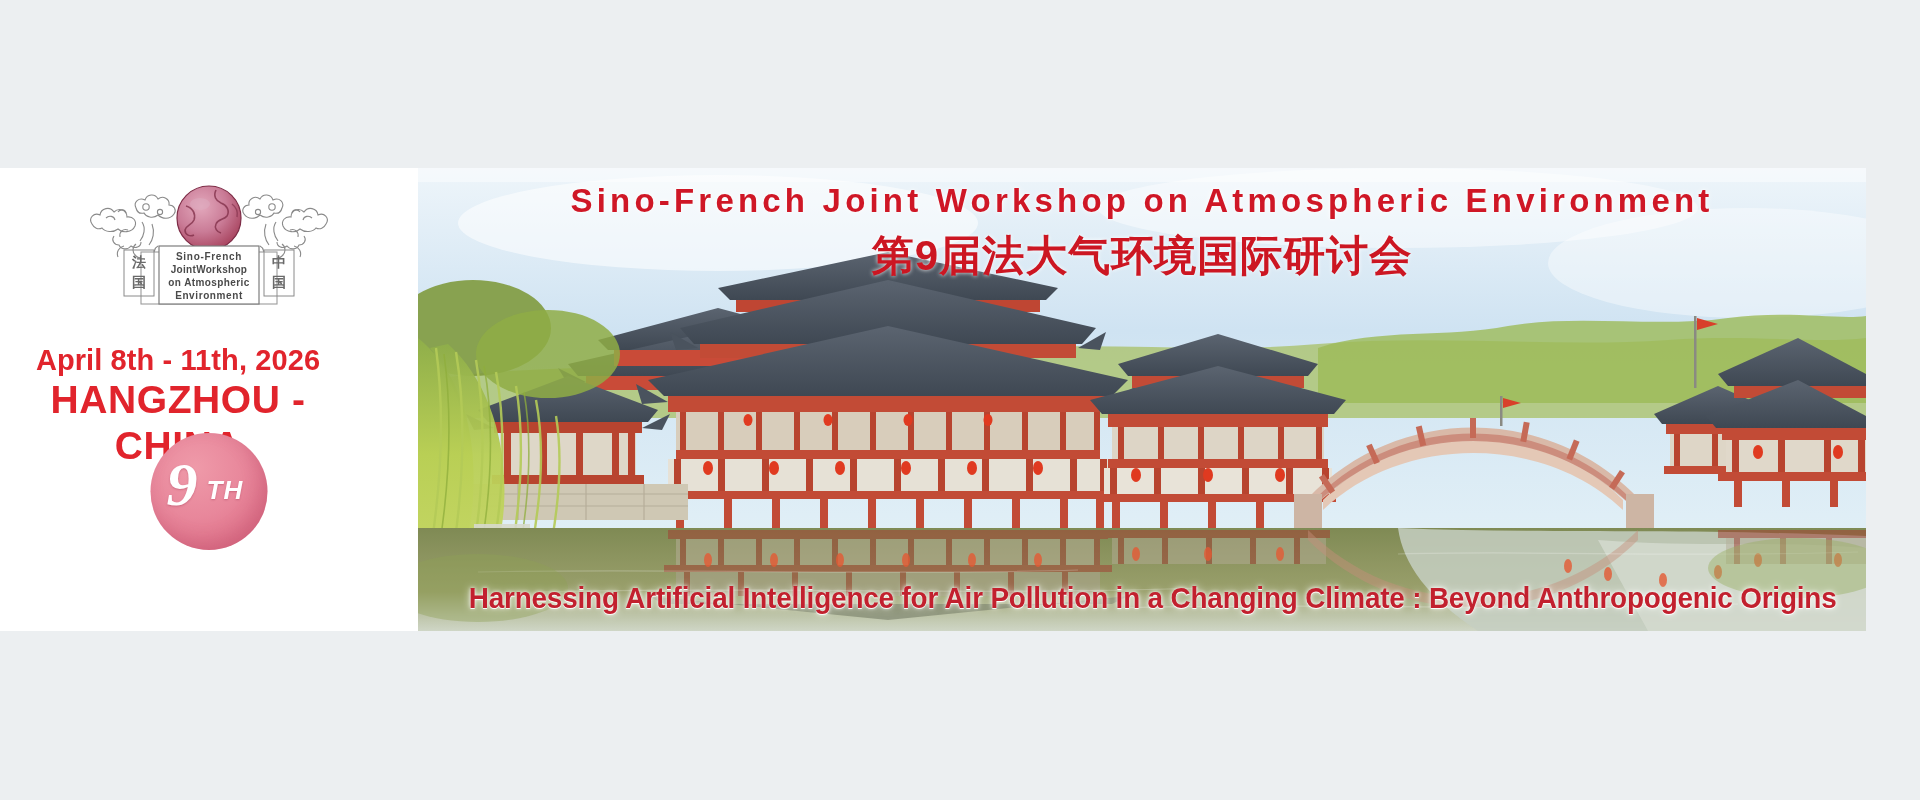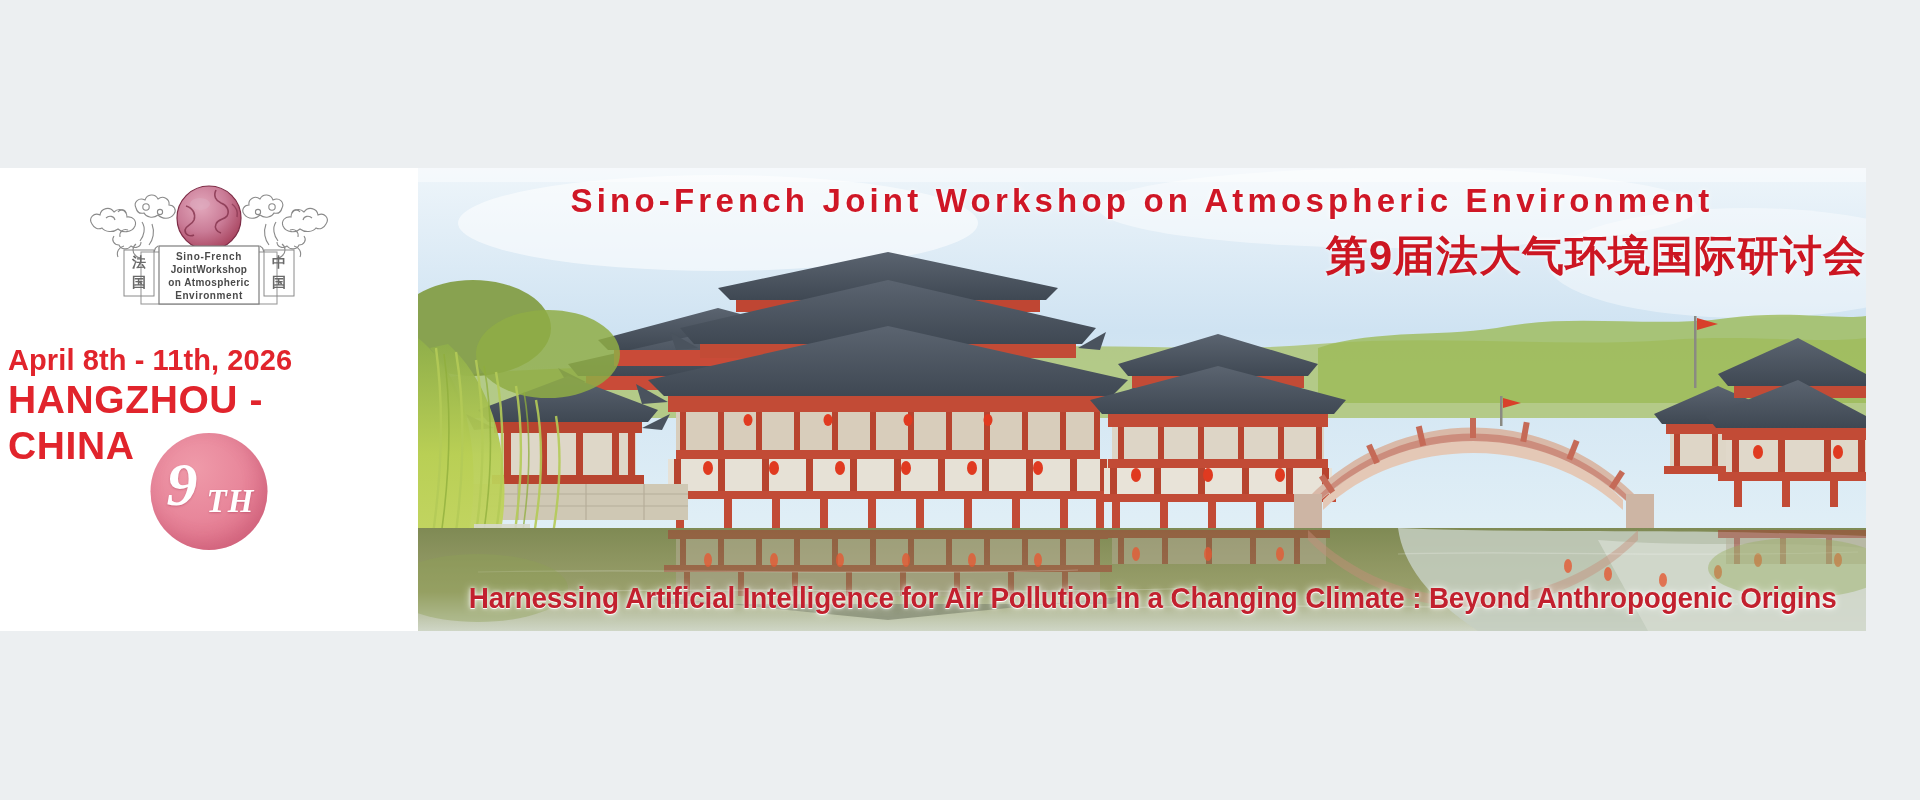--- a/index.html
+++ b/index.html
@@ -30,23 +30,23 @@
   .logo{
     position:absolute;left:50%;top:6px;
     transform:translateX(-50%);
     width:250px;height:138px;
   }
   .logo svg{display:block;width:250px;height:138px;}
 
   
   .dates{
     position:absolute;left:0;top:175px;width:356px;
+    text-align:center;
     color:#e1242c;
     line-height:1.18;
-    padding-left:8px;
   }
   .dates .l1{
     display:block;font-size:29px;font-weight:700;letter-spacing:.1px;
   }
   .dates .l2{
     display:block;font-size:39px;font-weight:700;letter-spacing:.6px;
   }
 
   
   .badge{
@@ -57,24 +57,24 @@
   }
   .badge .num{
     position:absolute;left:16px;top:20px;
     font-family:"Liberation Serif", serif;
     font-style:italic;font-weight:700;
     font-size:62px;color:#fff;
     text-shadow:0 1px 2px rgba(150,40,70,.35);
     line-height:1;
   }
   .badge .ord{
-    position:absolute;left:56px;top:52px;
-    font-family:Liberation Serif, serif;
+    position:absolute;left:56px;top:44px;
+    font-family:Liberation Sans, sans-serif;
     font-style:italic;font-weight:700;
-    font-size:33px;color:#fff;letter-spacing:1px;
+    font-size:26px;color:#fff;letter-spacing:1px;
     text-shadow:0 1px 2px rgba(150,40,70,.35);
     line-height:1;
   }
 
   
   .hero{
     position:relative;
     flex:1 1 auto;height:463px;overflow:hidden;
     background:#fef9c3;
   }
@@ -86,21 +86,21 @@
   .title-en{
     position:absolute;left:0;right:0;top:14px;
     text-align:center;
     font-size:33px;font-weight:700;letter-spacing:4.2px;
     color:#cf1726;
     text-shadow:0 0 3px rgba(255,255,255,.95),0 0 7px rgba(255,255,255,.8);
     white-space:nowrap;
   }
   .title-cn{
     position:absolute;left:0;right:0;top:60px;
-    text-align:right;
+    text-align:center;
     font-size:42px;font-weight:700;letter-spacing:1px;
     color:#cc1622;
     text-shadow:0 0 4px rgba(255,255,255,.9);
     white-space:nowrap;
   }
   .tagline{
     position:absolute;left:0;right:0;bottom:16px;
     text-align:center;
     font-size:30px;font-weight:700;
     color:#c2202e;

